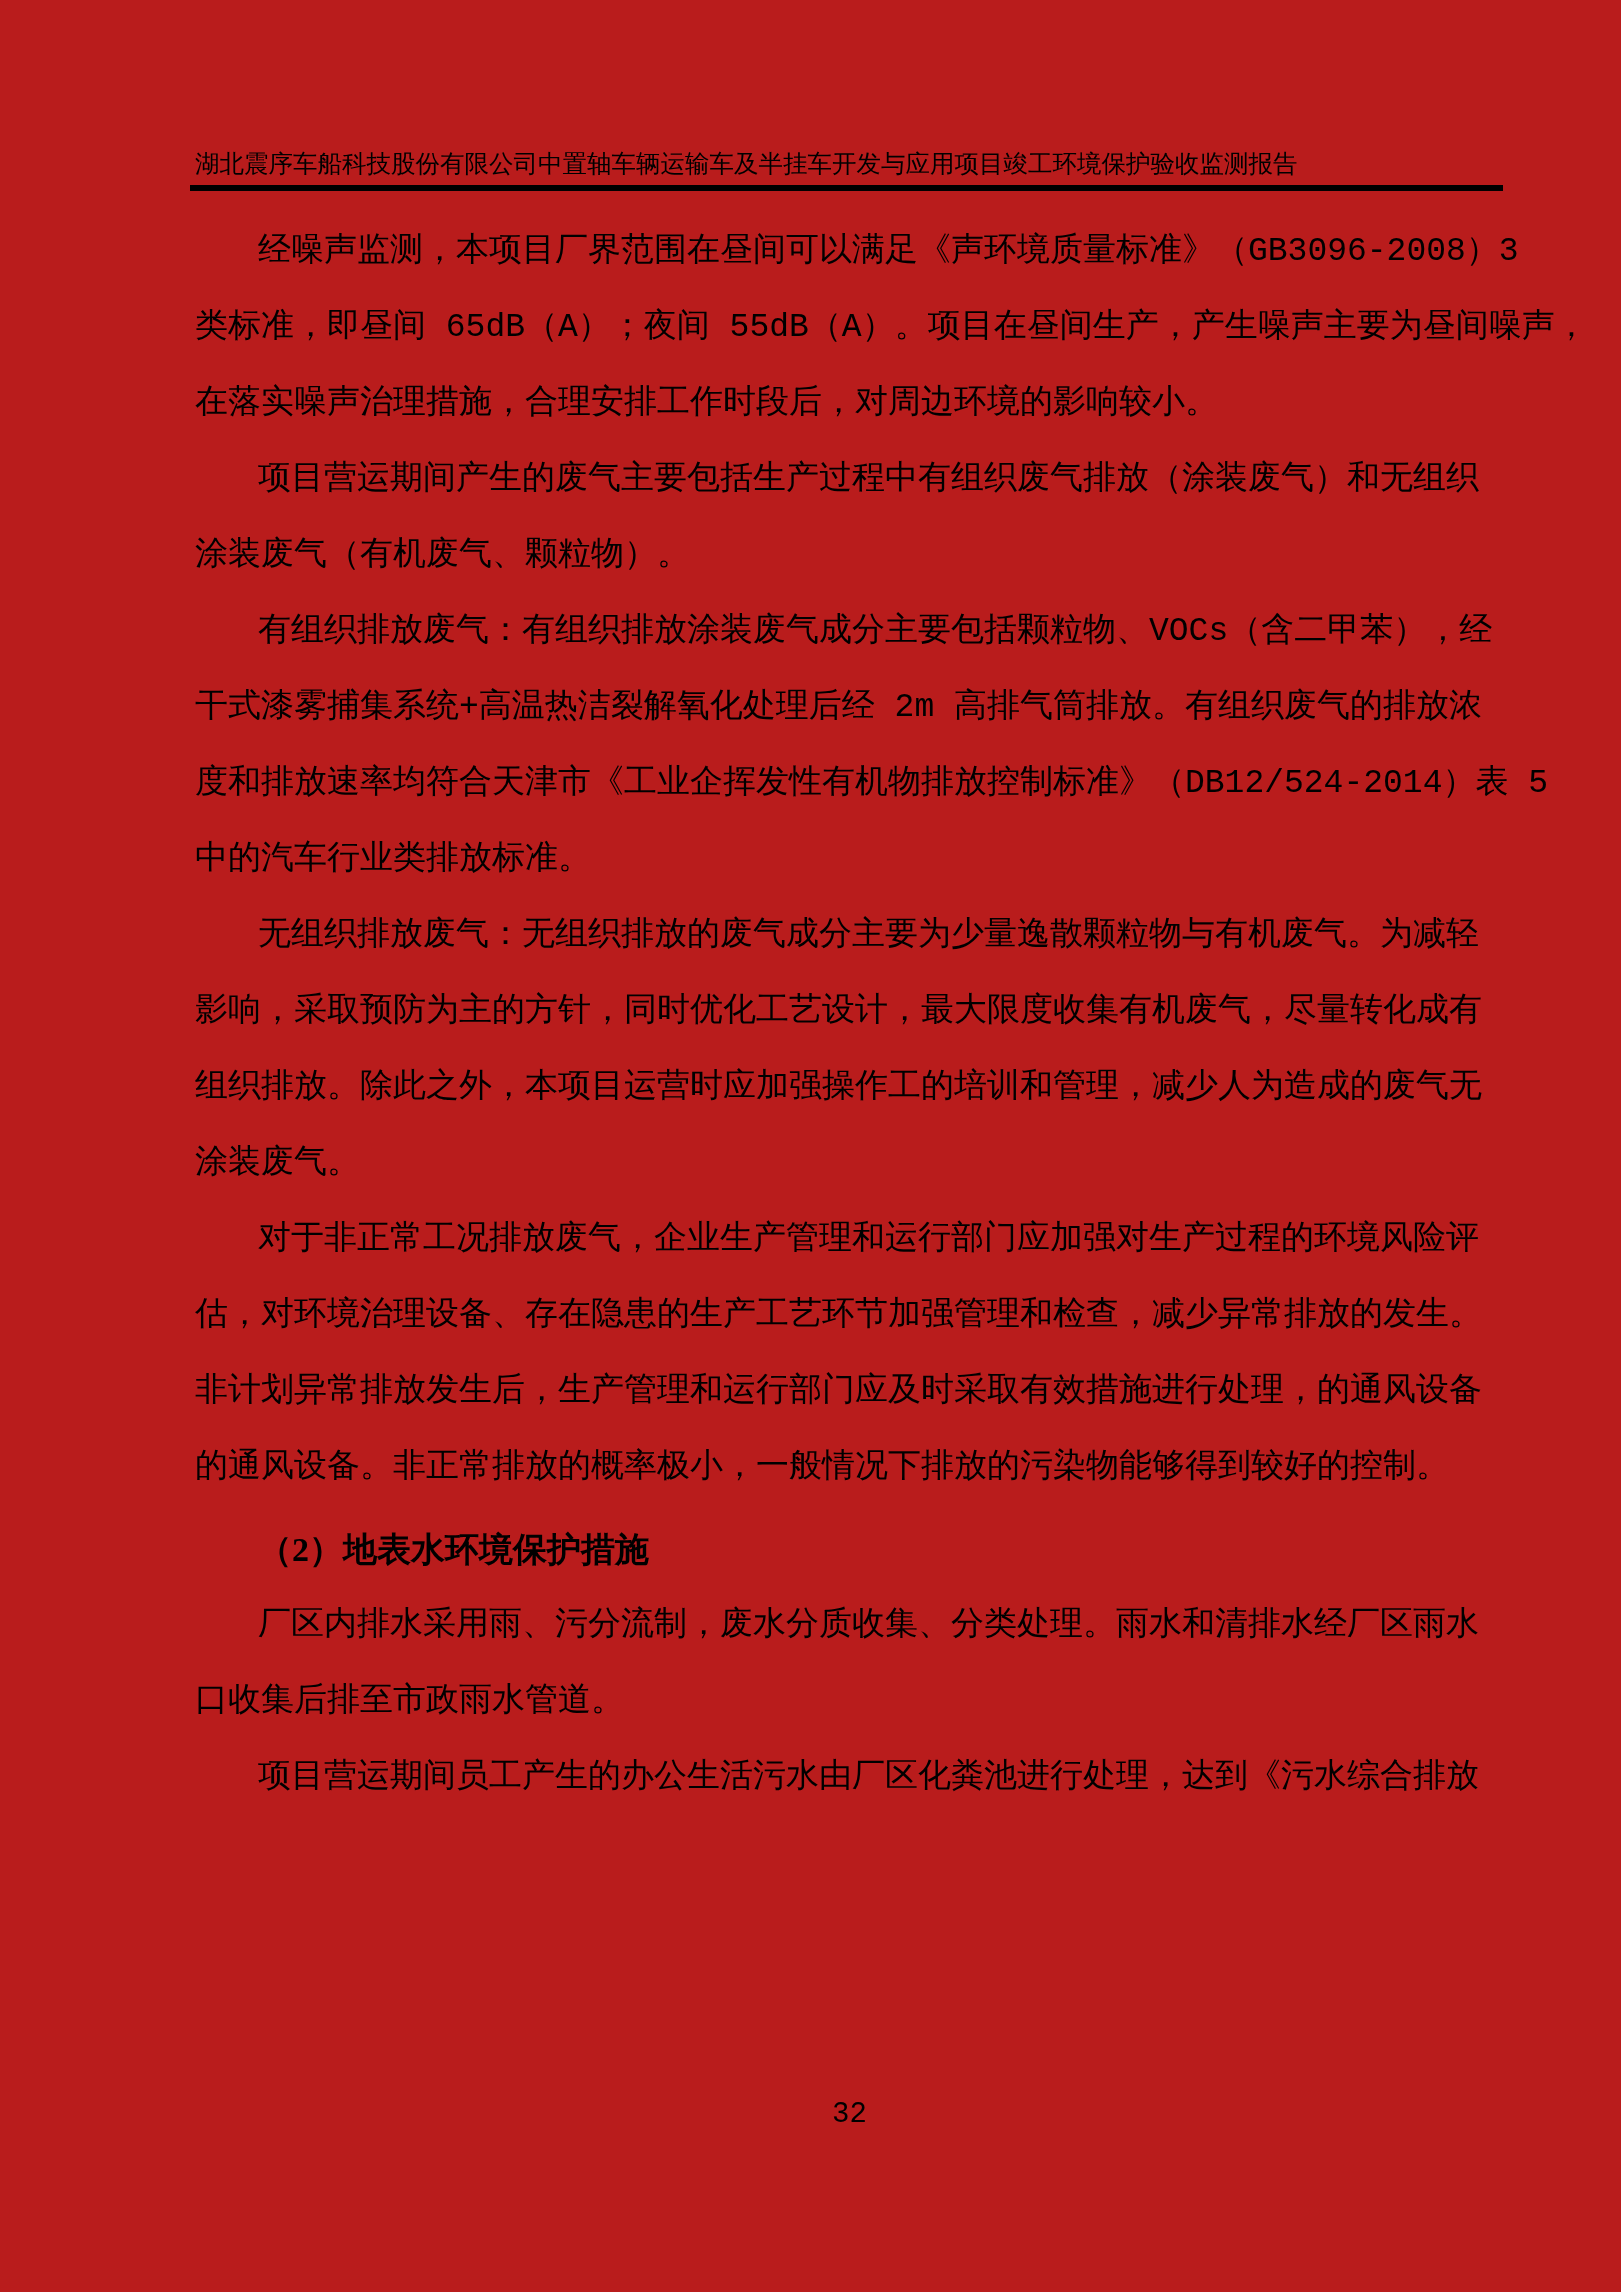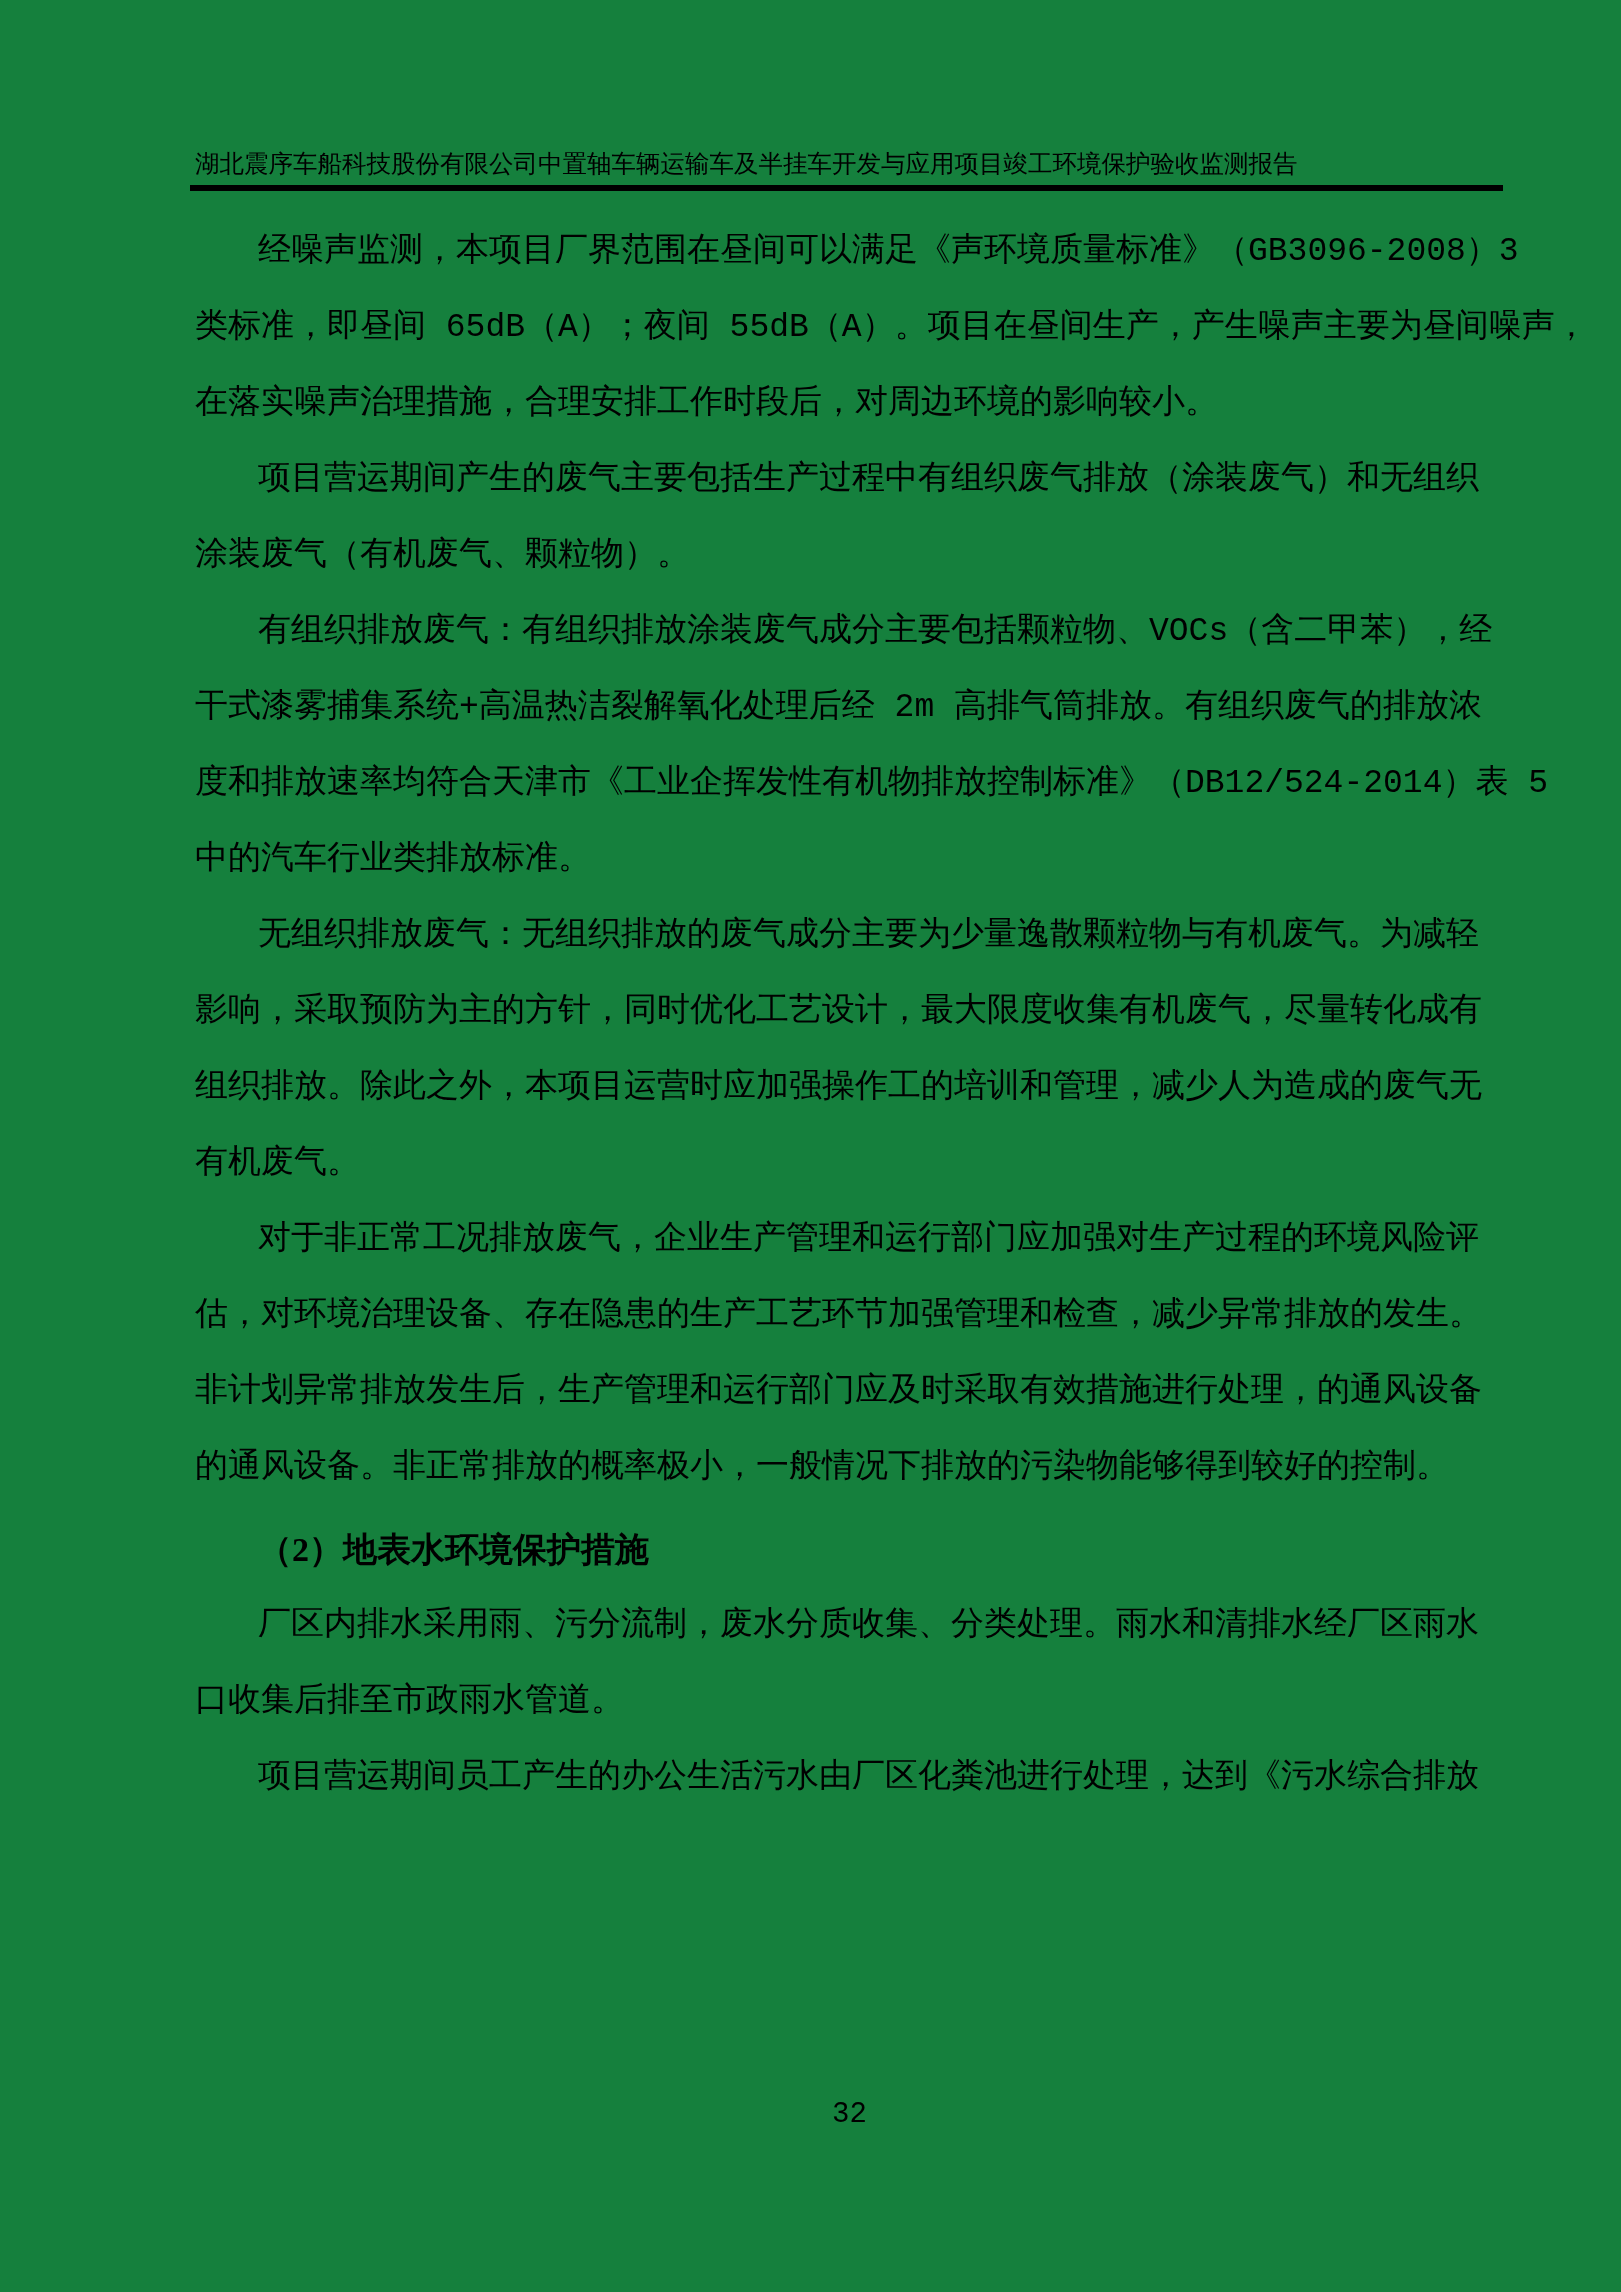--- a/index.html
+++ b/index.html
@@ -1,20 +1,20 @@
 <!DOCTYPE html>
 <html><head>
 <meta charset="utf-8">
 <style>
   html, body { margin: 0; padding: 0; background: #ffffff; }
   .page {
     position: relative;
     width: 1621px;
     height: 2293px;
-    background: #15803d;
+    background: #b91c1c;
     color: #000000;
     font-family: "Liberation Serif", "DejaVu Serif", serif;
     overflow: hidden;
   }
   .header-title {
     position: absolute;
     left: 195px;
     top: 149px;
     width: 1313px;
     font-size: 24.5px;
@@ -94,21 +94,21 @@
       <div class="line indent">有组织排放废气：有组织排放涂装废气成分主要包括颗粒物、VOCs（含二甲苯），经</div>
       <div class="line">干式漆雾捕集系统+高温热洁裂解氧化处理后经 2m 高排气筒排放。有组织废气的排放浓</div>
       <div class="line">度和排放速率均符合天津市《工业企挥发性有机物排放控制标准》（DB12/524-2014）表 5</div>
       <div class="line">中的汽车行业类排放标准。</div>
     </div>
 
     <div>
       <div class="line indent">无组织排放废气：无组织排放的废气成分主要为少量逸散颗粒物与有机废气。为减轻</div>
       <div class="line">影响，采取预防为主的方针，同时优化工艺设计，最大限度收集有机废气，尽量转化成有</div>
       <div class="line">组织排放。除此之外，本项目运营时应加强操作工的培训和管理，减少人为造成的废气无</div>
-      <div class="line">有机废气。</div>
+      <div class="line">涂装废气。</div>
     </div>
 
     <div>
       <div class="line indent">对于非正常工况排放废气，企业生产管理和运行部门应加强对生产过程的环境风险评</div>
       <div class="line">估，对环境治理设备、存在隐患的生产工艺环节加强管理和检查，减少异常排放的发生。</div>
       <div class="line">非计划异常排放发生后，生产管理和运行部门应及时采取有效措施进行处理，的通风设备</div>
       <div class="line">的通风设备。非正常排放的概率极小，一般情况下排放的污染物能够得到较好的控制。</div>
     </div>
 
     <div class="sub-heading gap">（2）地表水环境保护措施</div>

